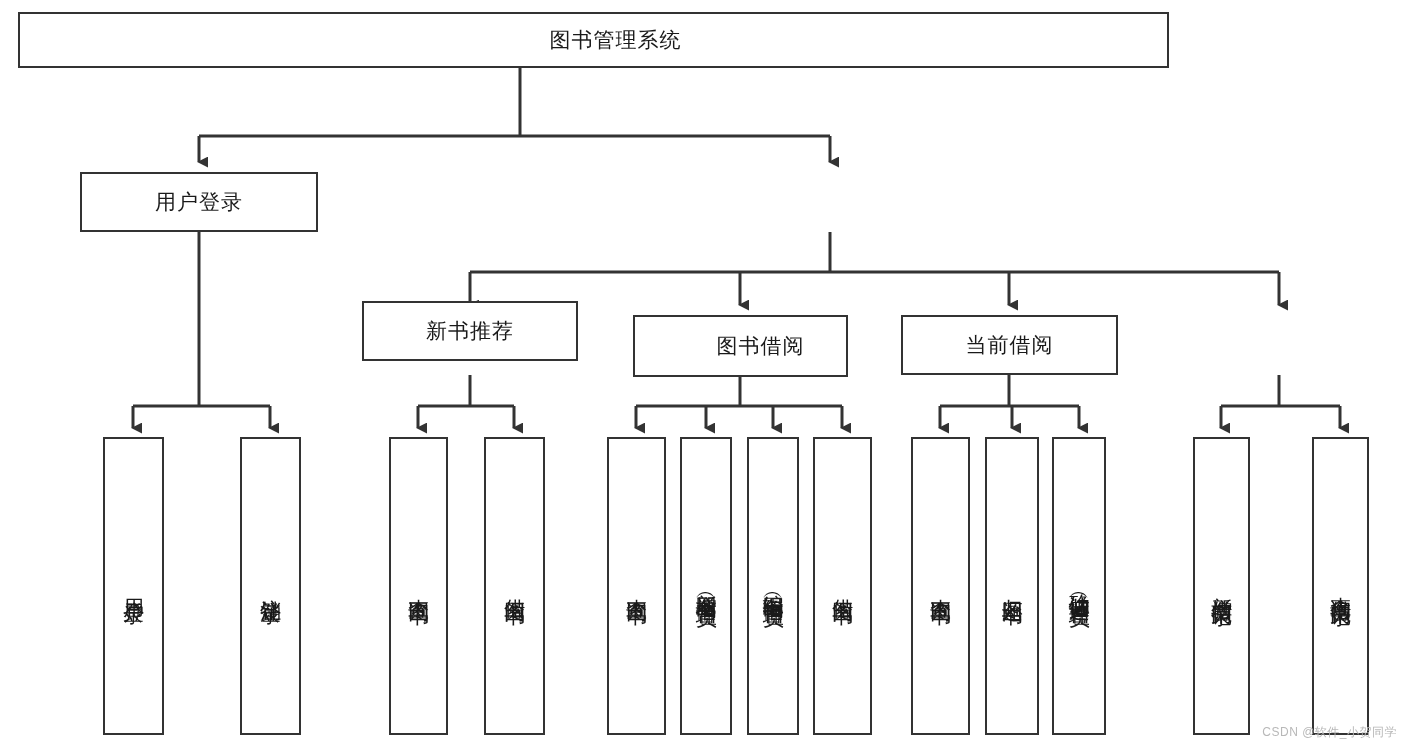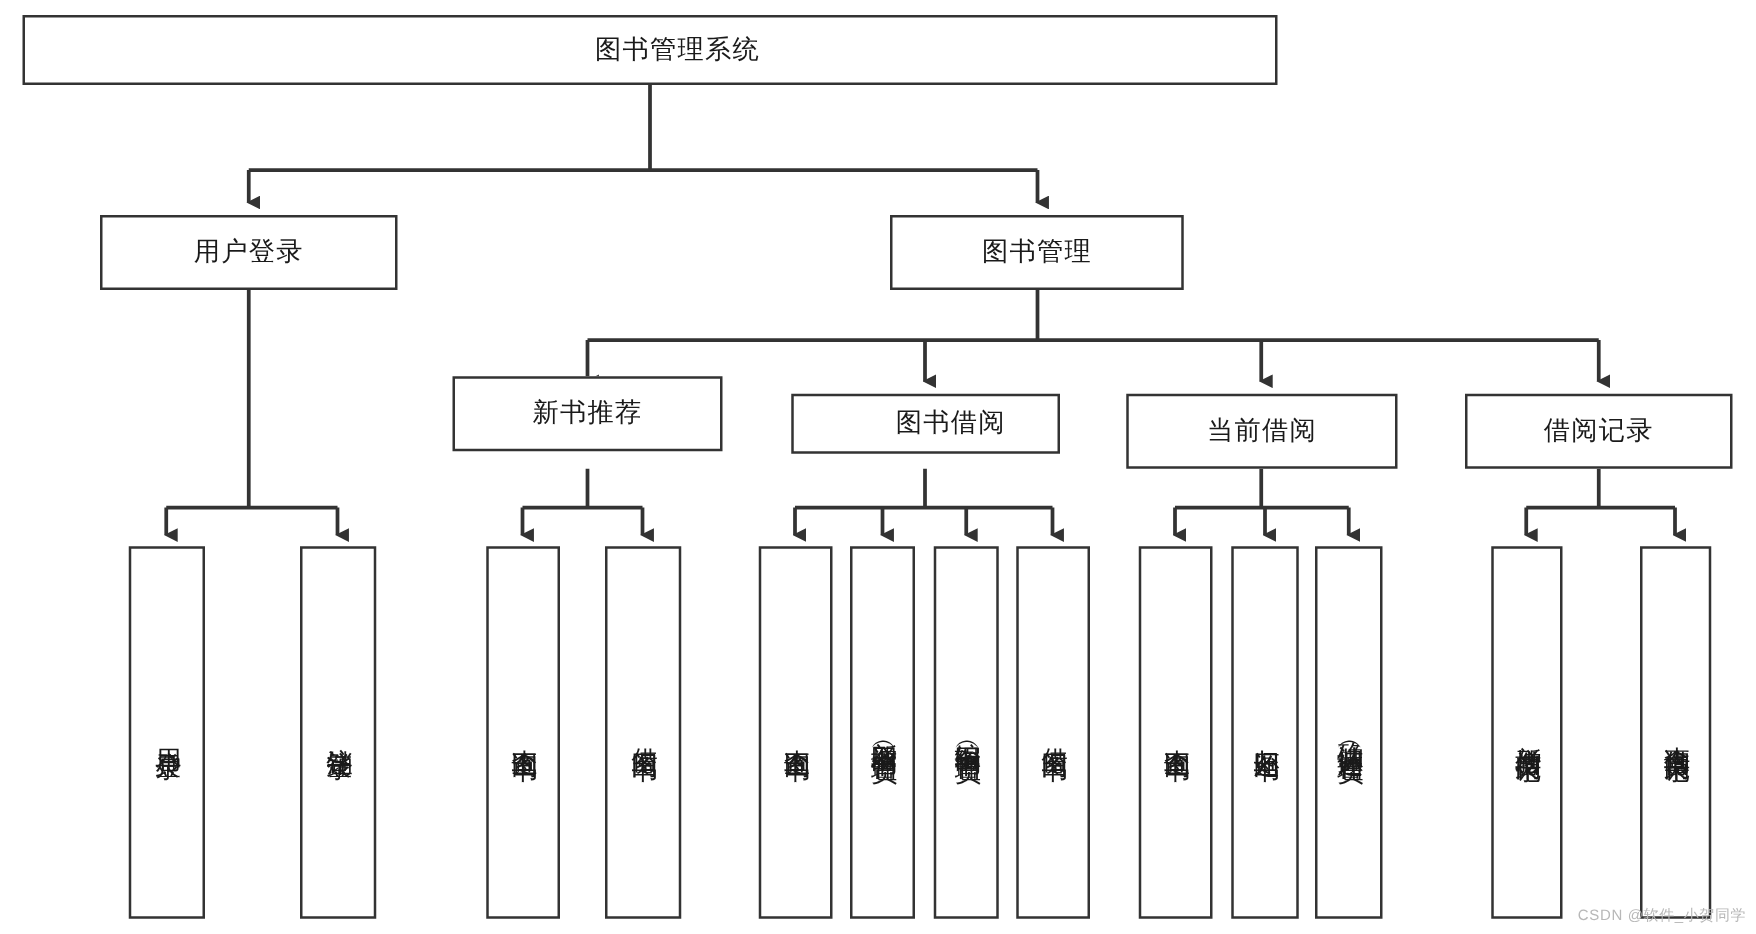--- a/index.html
+++ b/index.html
@@ -113,42 +113,36 @@
       <path d="M 1012 406 L 1012 428" marker-end="url(#arrow)"></path>
       <path d="M 1079 406 L 1079 428" marker-end="url(#arrow)"></path>
 
       <path d="M 1279 375 L 1279 406"></path>
       <path d="M 1221 406 L 1340 406"></path>
       <path d="M 1221 406 L 1221 428" marker-end="url(#arrow)"></path>
       <path d="M 1340 406 L 1340 428" marker-end="url(#arrow)"></path>
     </g>
   </svg>
 
-  <div class="node node-h" style="left:18px; top:12px; width:1004px; height:56px;padding-left:44px;">
+  <div class="node node-h" style="left:18px; top:12px; width:1151px; height:56px;padding-left:44px;">
     <span class="label">图书管理系统</span>
   </div>
 
   <div class="node node-h" style="left:80px; top:172px; width:238px; height:60px;">
     <span class="label">用户登录</span>
   </div>
-  <div class="node node-h" style="left:712px; top:172px; width:235px; height:60px;">
-    <span class="label">图书管理</span>
-  </div>
 
   <div class="node node-h" style="left:362px; top:301px; width:216px; height:60px;">
     <span class="label">新书推荐</span>
   </div>
-  <div class="node node-h" style="left:633px; top:315px; width:215px; height:48px;padding-left:40px;">
+  <div class="node node-h" style="left:633px; top:315px; width:215px; height:62px;padding-left:40px;">
     <span class="label">图书借阅</span>
   </div>
   <div class="node node-h" style="left:901px; top:315px; width:217px; height:60px;">
     <span class="label">当前借阅</span>
-  </div>
-  <div class="node node-h" style="left:1172px; top:315px; width:214px; height:60px;">
-    <span class="label">借阅记录</span>
   </div>
 
   <div class="node node-v" style="left:103px; top:437px; width:61px; height:298px;">
     <span class="label">用户登录</span>
   </div>
   <div class="node node-v" style="left:240px; top:437px; width:61px; height:298px;">
     <span class="label">注销登录</span>
   </div>
   <div class="node node-v" style="left:389px; top:437px; width:59px; height:298px;">
     <span class="label">查询图书</span>

